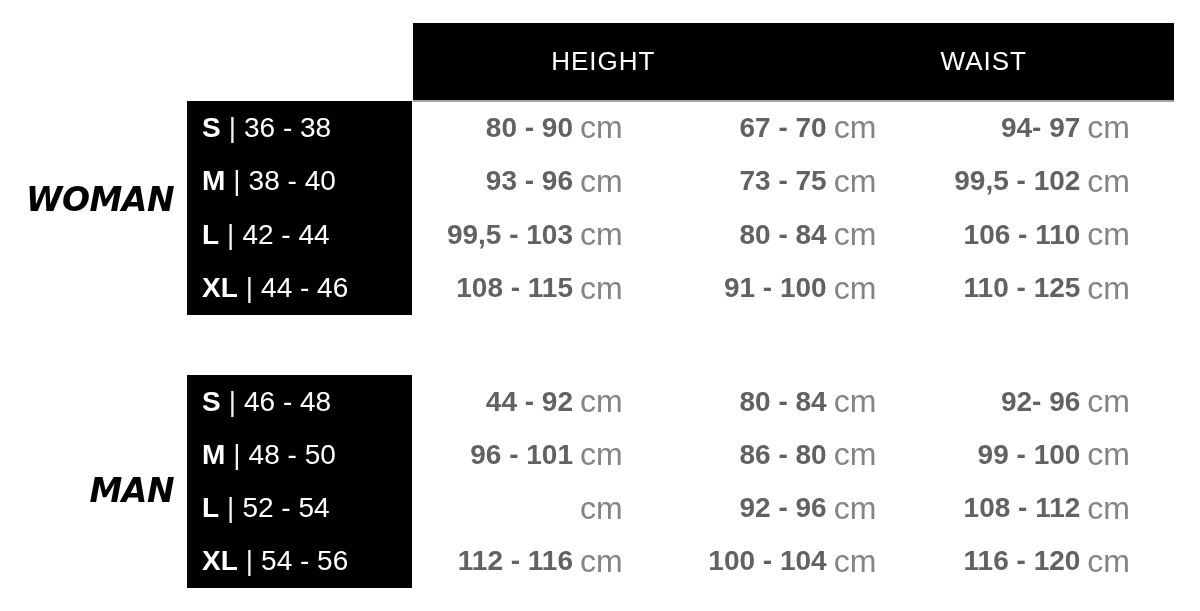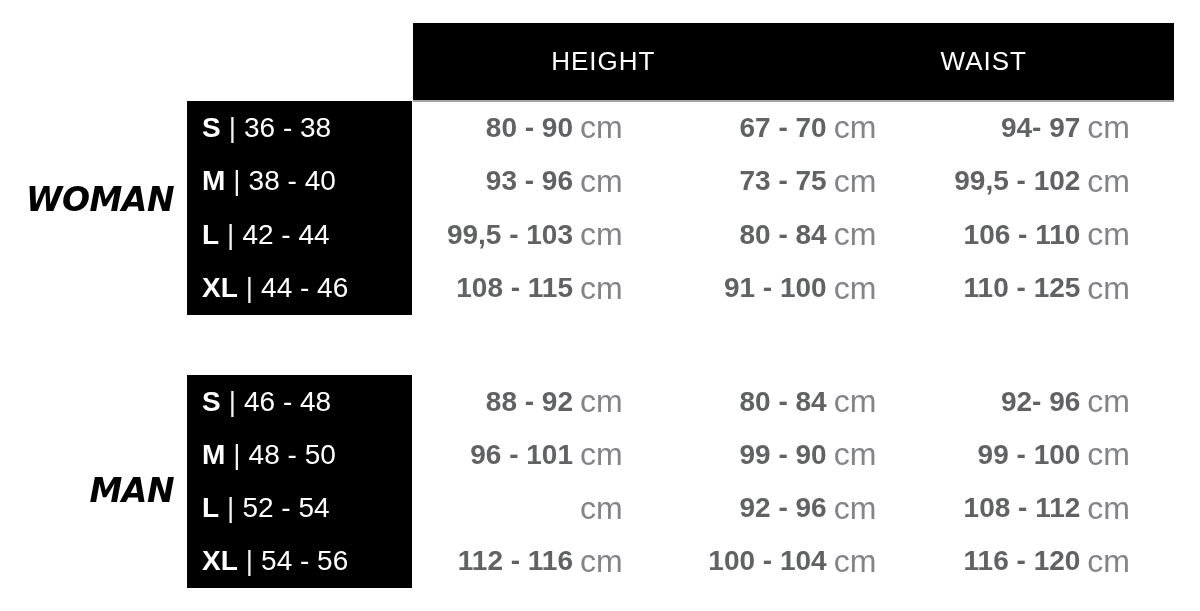--- a/index.html
+++ b/index.html
@@ -173,39 +173,39 @@
     <div class="size-row">
       <span class="size-letter">XL</span>
       <span class="size-pipe">|</span>
       <span class="size-range">54 - 56</span>
     </div>
   </div>
 
   <div class="values man">
     <div class="value-row">
       <div class="value-cell">
-        <span class="num">88 - 92</span>
+        <span class="num">44 - 92</span>
         <span class="unit">cm</span>
       </div>
       <div class="value-cell">
         <span class="num">80 - 84</span>
         <span class="unit">cm</span>
       </div>
       <div class="value-cell">
         <span class="num">92- 96</span>
         <span class="unit">cm</span>
       </div>
     </div>
     <div class="value-row">
       <div class="value-cell">
         <span class="num">96 - 101</span>
         <span class="unit">cm</span>
       </div>
       <div class="value-cell">
-        <span class="num">99 - 90</span>
+        <span class="num">86 - 80</span>
         <span class="unit">cm</span>
       </div>
       <div class="value-cell">
         <span class="num">99 - 100</span>
         <span class="unit">cm</span>
       </div>
     </div>
     <div class="value-row">
       <div class="value-cell">
         <span class="unit">cm</span>

